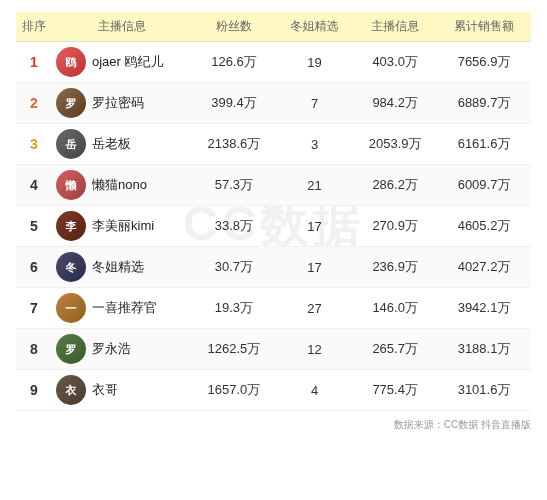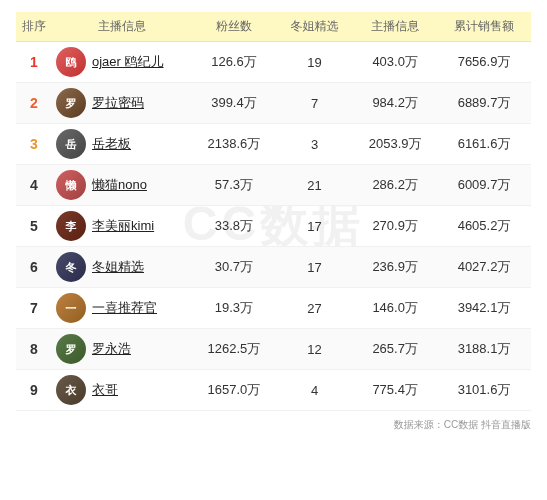--- a/index.html
+++ b/index.html
@@ -126,21 +126,20 @@
     .avatar-6  { background: linear-gradient(135deg, #4a4a6a, #2a2a4a); }
     .avatar-7  { background: linear-gradient(135deg, #c08040, #906020); }
     .avatar-8  { background: linear-gradient(135deg, #5a7a4a, #3a5a2a); }
     .avatar-9  { background: linear-gradient(135deg, #6a5a4a, #4a3a2a); }
     .avatar-10 { background: linear-gradient(135deg, #4a5a6a, #2a3a4a); }
 
     .user-name {
       font-size: 13px;
       color: #222;
       white-space: nowrap;
-      text-decoration: underline;
     }
 
     .footer-note {
       text-align: right;
       font-size: 10px;
       color: #999;
       margin-top: 6px;
       line-height: 1.6;
     }
   </style>

